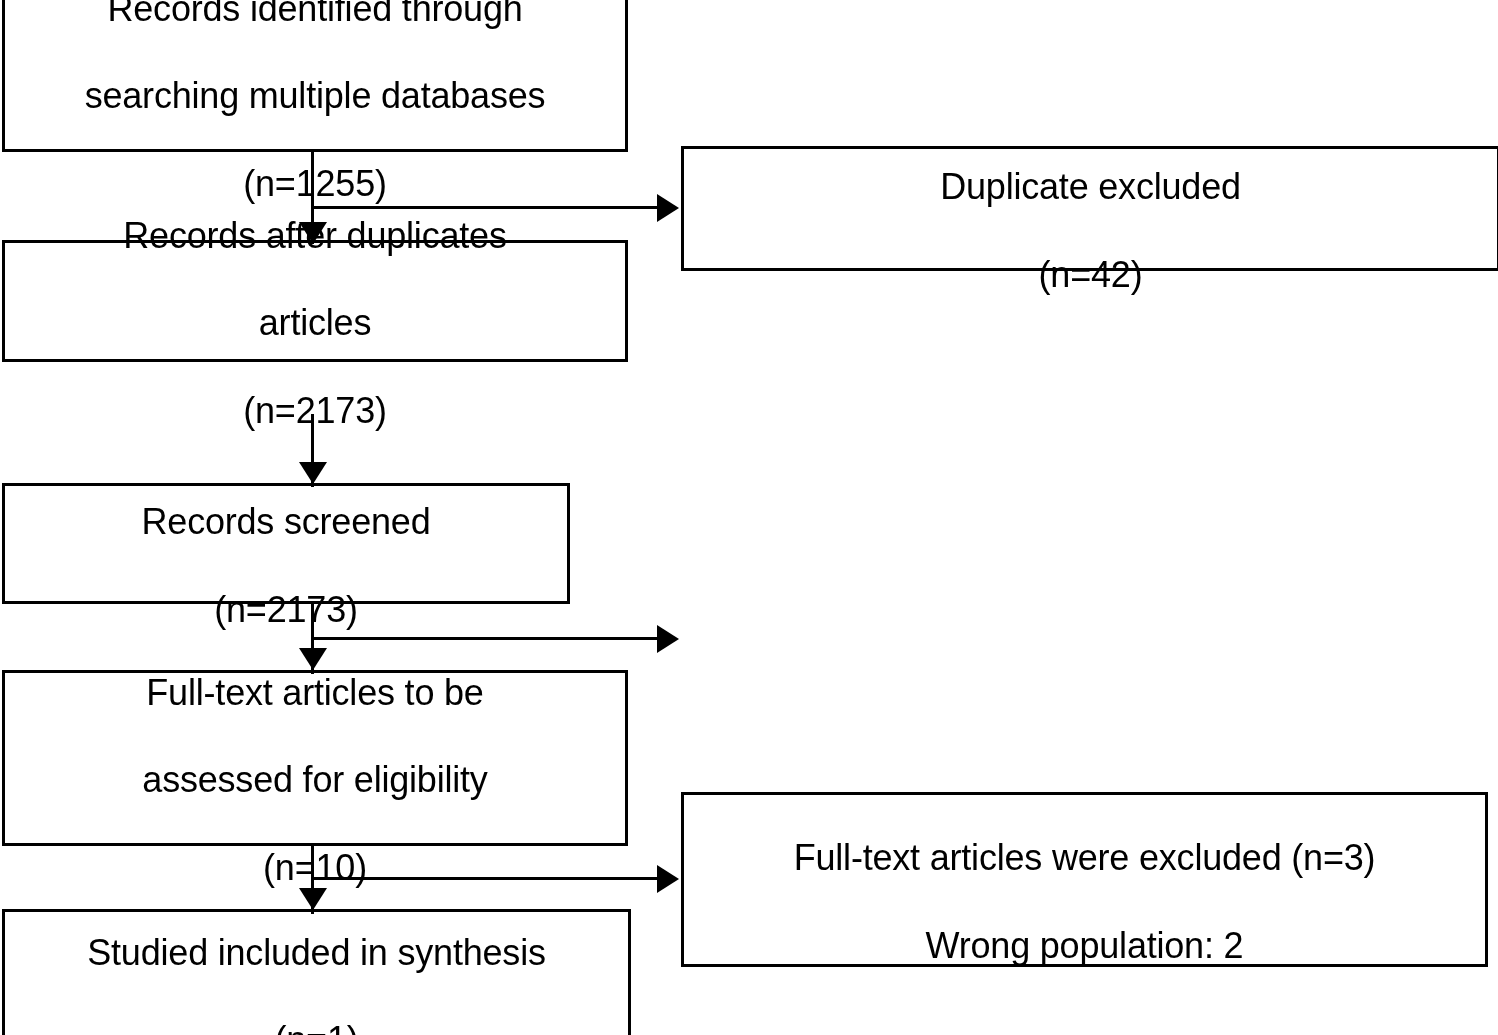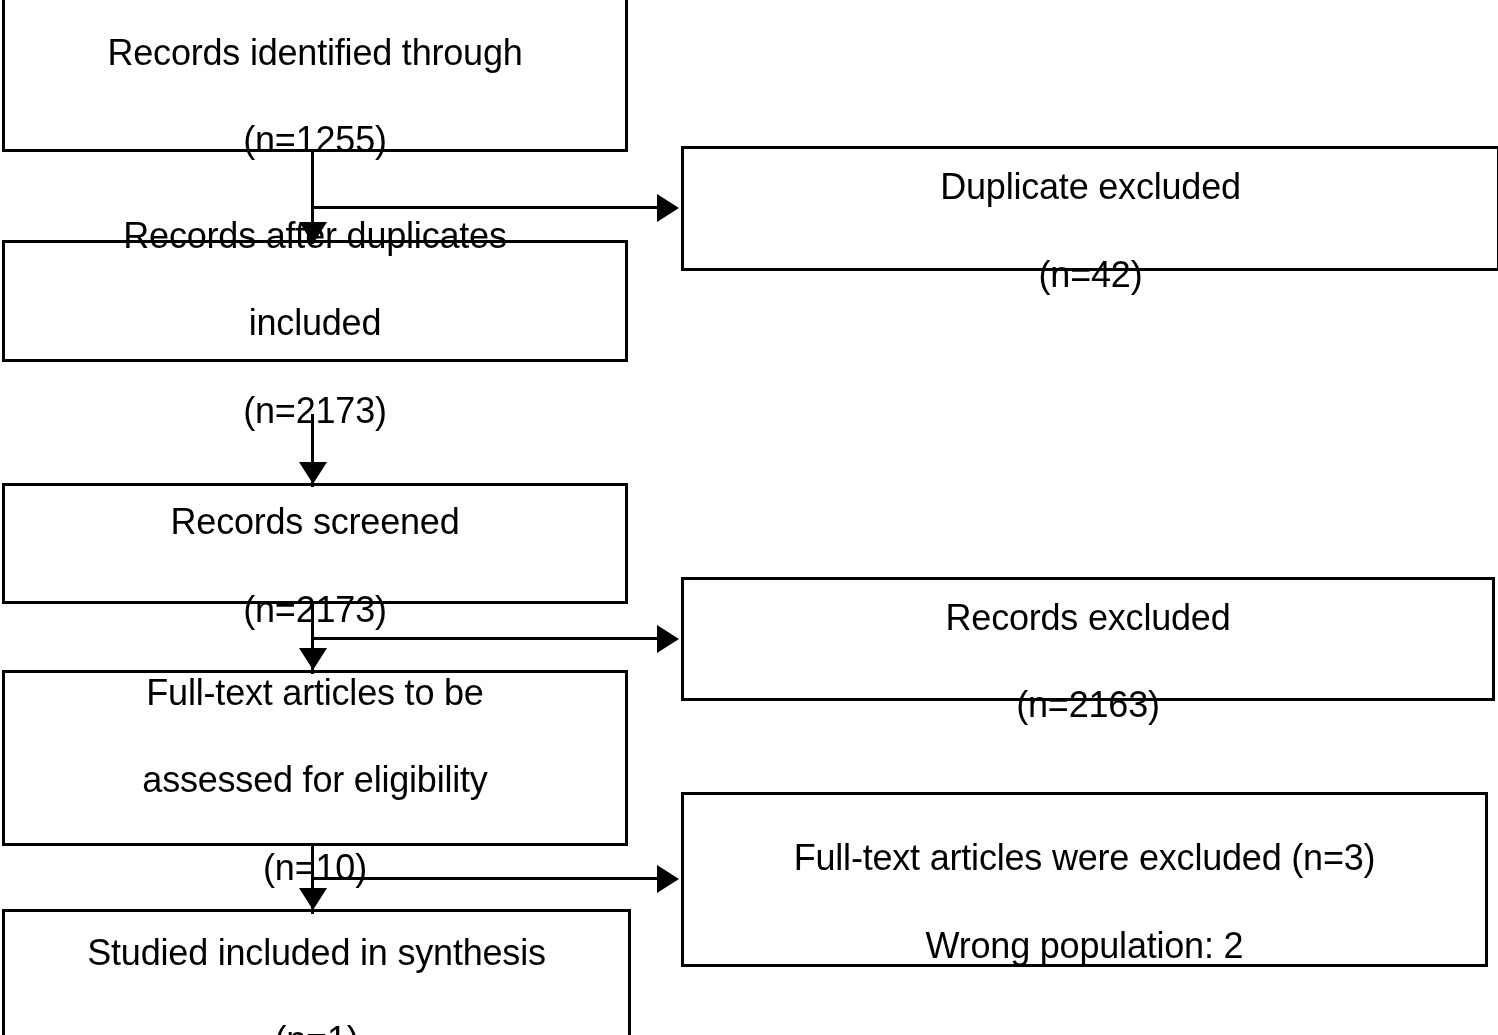--- a/index.html
+++ b/index.html
@@ -33,21 +33,21 @@
     letter-spacing: -0.2px;
   }
   .node .line {
     display: block;
     white-space: nowrap;
     margin-top: 44px;
   }
   
   #box-identified   { left: 2px;  top: -4px;  width: 626px; height: 156px; }
   #box-after-dupes  { left: 2px;  top: 240px; width: 626px; height: 122px; }
-  #box-screened     { left: 2px;  top: 483px; width: 626px; height: 121px; }
+  #box-screened     { left: 2px;  top: 483px; width: 568px; height: 121px; }
   #box-fulltext     { left: 2px;  top: 670px; width: 626px; height: 176px; }
   #box-included     { left: 2px;  top: 909px; width: 629px; height: 130px; }
   
   #box-duplicates   { left: 681px; top: 146px; width: 819px; height: 125px; }
   #box-rec-excluded { left: 681px; top: 577px; width: 814px; height: 124px; }
   #box-ft-excluded  { left: 681px; top: 792px; width: 807px; height: 175px; }
 
   
   .vline {
     position: absolute;
@@ -94,26 +94,27 @@
   #h4       { left: 311px; top: 877px; width: 348px; }
   #h4-arrow { left: 657px; top: 865px; }
 </style>
 </head>
 <body>
 
 <div id="canvas">
 
   <div class="node" id="box-identified">
     <span class="line">Records identified through</span>
+    <span class="line">searching multiple databases</span>
     <span class="line">(n=1255)</span>
   </div>
 
   <div class="node" id="box-after-dupes">
     <span class="line">Records after duplicates</span>
-    <span class="line">included</span>
+    <span class="line">articles</span>
     <span class="line">(n=2173)</span>
   </div>
 
   <div class="node" id="box-screened">
     <span class="line">Records screened</span>
     <span class="line">(n=2173)</span>
   </div>
 
   <div class="node" id="box-fulltext">
     <span class="line">Full-text articles to be</span>
@@ -124,24 +125,20 @@
   <div class="node" id="box-included">
     <span class="line">Studied included in synthesis</span>
     <span class="line">(n=1)</span>
   </div>
 
   <div class="node" id="box-duplicates">
     <span class="line">Duplicate excluded</span>
     <span class="line">(n=42)</span>
   </div>
 
-  <div class="node" id="box-rec-excluded">
-    <span class="line">Records excluded</span>
-    <span class="line">(n=2163)</span>
-  </div>
 
   <div class="node" id="box-ft-excluded">
     <span class="line">Full-text articles were excluded (n=3)</span>
     <span class="line">Wrong population: 2</span>
   </div>
 
   <div class="vline" id="v1"></div>
   <div class="arrow-down" id="v1-arrow"></div>
   <div class="hline" id="h1"></div>
   <div class="arrow-right" id="h1-arrow"></div>

